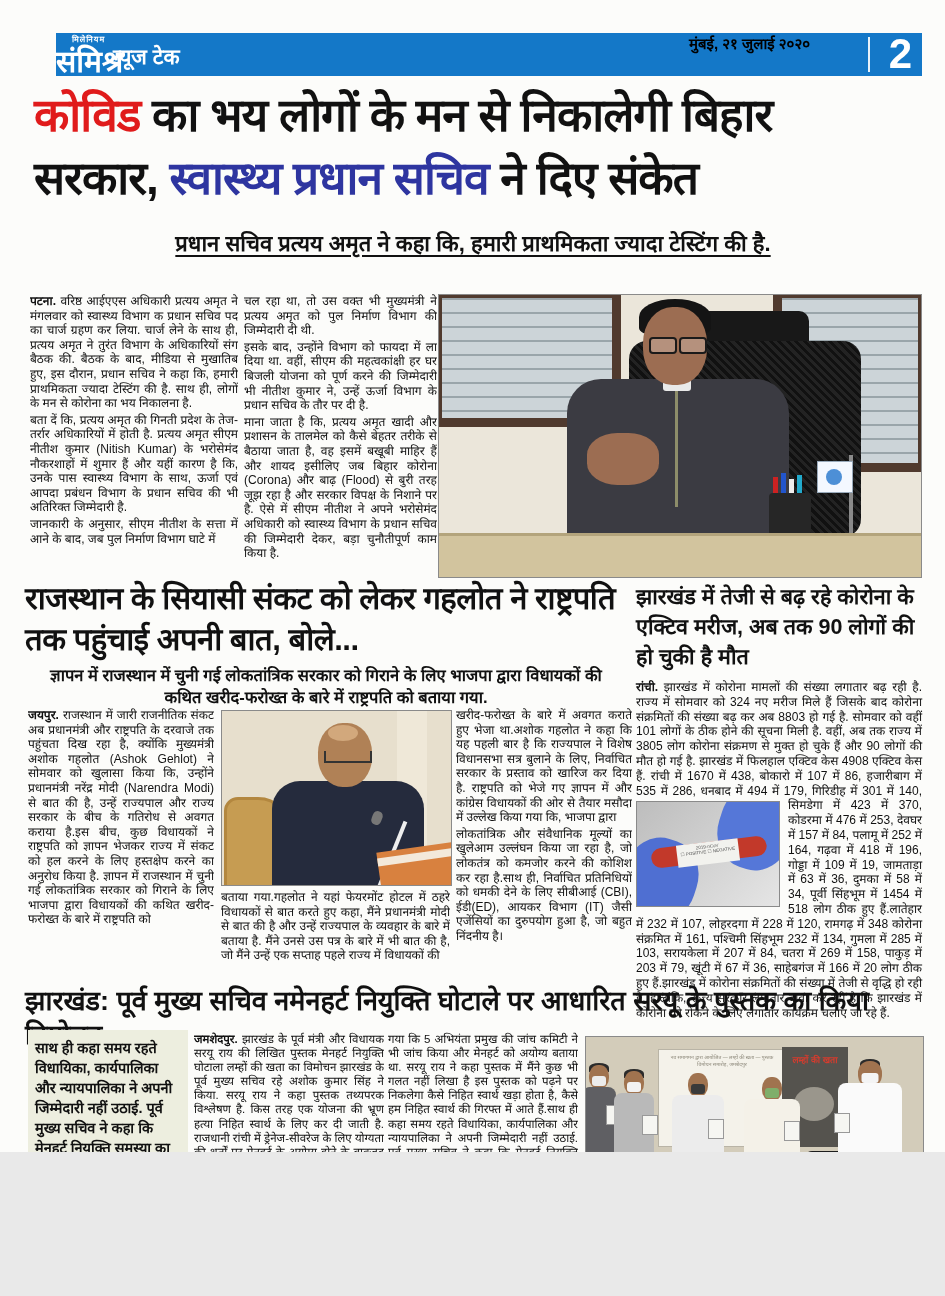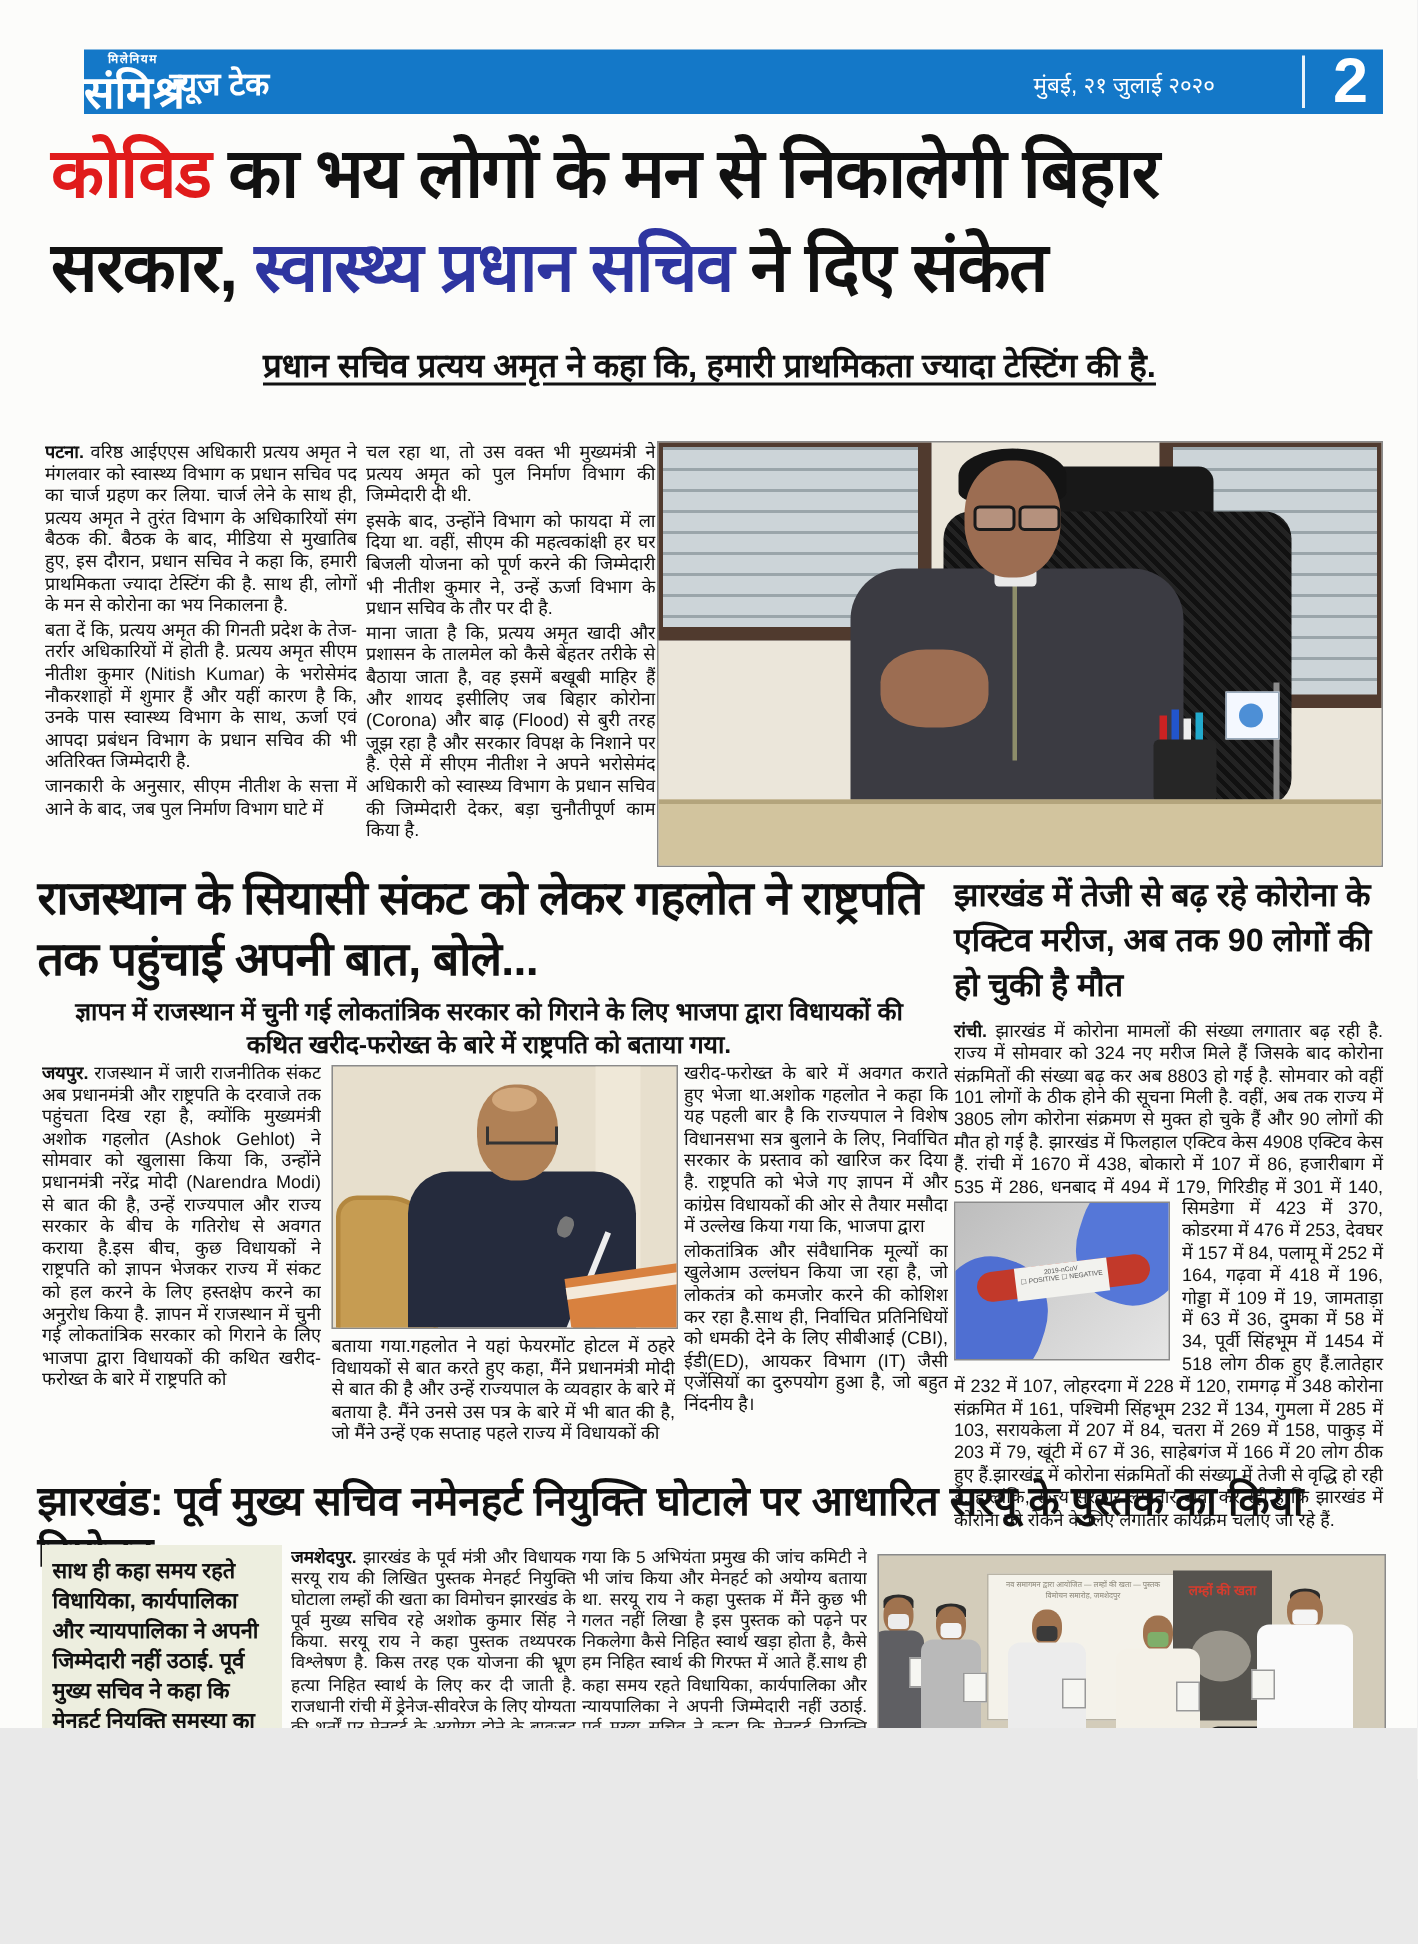--- a/index.html
+++ b/index.html
@@ -6,21 +6,21 @@
   .page{position:relative;width:945px;height:1152px;background:#fcfcfa;margin:0 auto;
         font-family:"Liberation Sans","DejaVu Sans",sans-serif;color:#111;overflow:hidden;}
   .abs{position:absolute;}
 
   
   .topbar{left:56px;top:33px;width:866px;height:43px;background:#1478c8;}
   .brand-wrap{left:16px;top:3px;color:#fff;line-height:1;}
   .brand-small{font-size:8px;font-weight:bold;display:block;letter-spacing:1px;}
   .brand-main{font-size:21px;font-weight:bold;display:block;margin-top:2px;margin-left:41px;}
   .masthead{left:0;right:0;top:7px;text-align:left;color:#fff;font-size:30px;font-weight:bold;}
-  .edition-date{right:112px;top:13px;color:#ffffff;font-size:15px;font-weight:normal;}
+  .edition-date{right:112px;top:0;color:#000000;font-size:15px;font-weight:bold;}
   .topbar-vline{right:52px;top:4px;width:2px;height:35px;background:#fff;opacity:.9;}
   .page-num{right:10px;top:-3px;color:#fff;font-size:42px;font-weight:bold;}
 
   
   .h1wrap{left:34px;top:84px;width:878px;text-align:left;font-weight:bold;
           font-size:46px;line-height:63px;letter-spacing:-1px;}
   .red{color:#e01b1b;} .navy{color:#2e35a0;}
   .subhead1{left:45px;top:228px;width:856px;text-align:center;font-weight:bold;
             font-size:22px;line-height:32px;}
   .ul{text-decoration:underline;text-underline-offset:4px;text-decoration-thickness:2px;text-align:center;}

